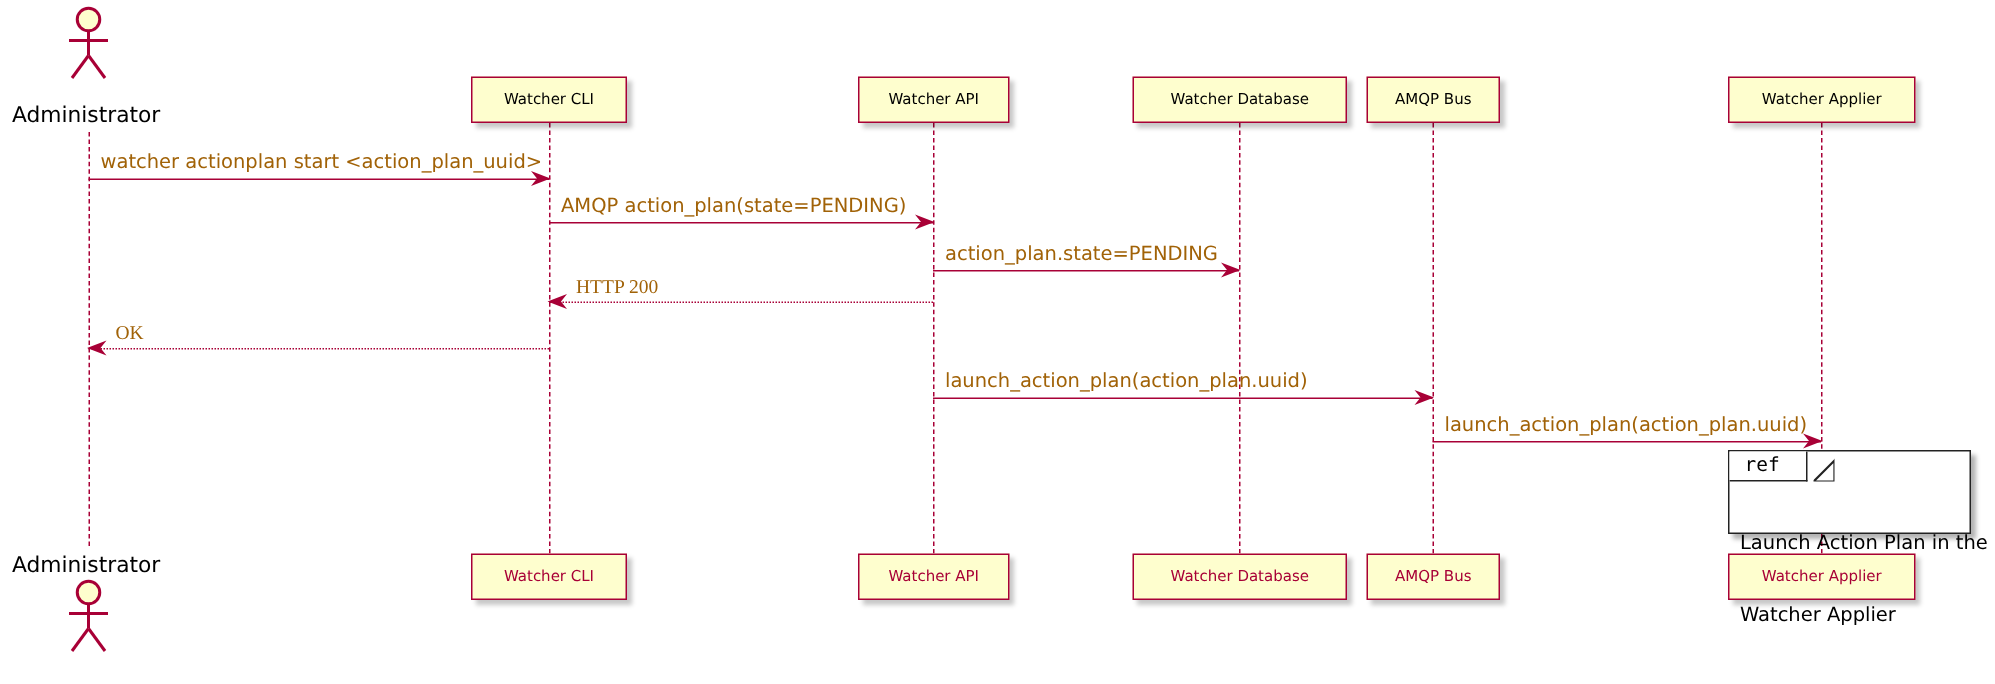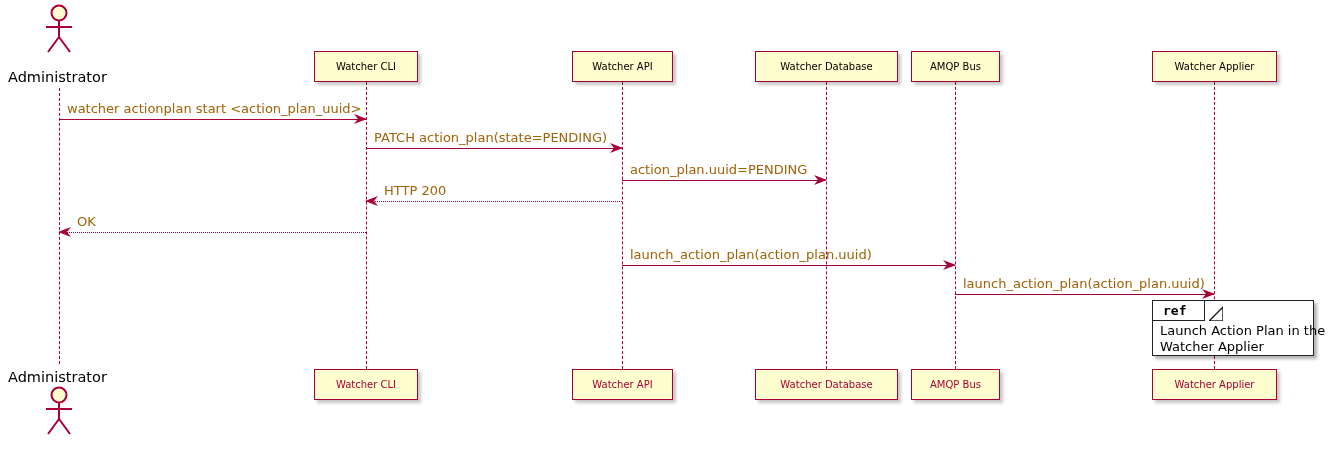--- a/index.html
+++ b/index.html
@@ -93,21 +93,21 @@
 
   .msg .mlabel {
     position: absolute;
     bottom: 4px;
     font-size: 13px;
     line-height: 1;
     color: #a16207;
     white-space: nowrap;
   }
   .msg.to-right .mlabel { left: 8px; }
-  .msg.to-left  .mlabel { left: 18px; }
+  .msg.to-left  .mlabel { left: 18px; font-family: Liberation Serif, serif; }
 
   
   .ref-box {
     position: absolute;
     box-sizing: border-box;
     background: #ffffff;
     border: 1.5px solid #222222;
     box-shadow: 3px 3px 3px rgba(0,0,0,0.30);
     z-index: 6;
   }
@@ -120,21 +120,21 @@
     border-right: 1.5px solid #222222;
     border-bottom: 1.5px solid #222222;
     background: #ffffff;
     display: flex;
     align-items: center;
     padding-left: 10px;
     padding-right: 18px;
   }
   .ref-tab-label {
     font-family: "DejaVu Sans Mono", monospace;
-    font-weight: bold;
+    font-weight: normal;
     font-size: 13px;
     line-height: 1;
     color: #000000;
   }
   .ref-corner {
     position: absolute;
     top: 0;
     width: 14px;
     height: 20px;
     overflow: visible;
@@ -142,21 +142,21 @@
   .ref-corner svg { display: block; }
   .ref-body {
     position: absolute;
     left: 7px;
     top: 22px;
     right: 6px;
     font-size: 13px;
     line-height: 16px;
     color: #000000;
   }
-  .ref-body div { white-space: nowrap; }
+  .ref-body div { white-space: nowrap; margin-top: 32px; }
 </style>
 </head>
 <body>
 
 <div id="diagram">
 
 <div class="lifeline" style="left: 59px; top: 88px; height: 276px;"></div>
     <div class="lifeline" style="left: 366px; top: 82px; height: 287px;"></div>
     <div class="lifeline" style="left: 622px; top: 82px; height: 287px;"></div>
     <div class="lifeline" style="left: 826px; top: 82px; height: 287px;"></div>
@@ -221,30 +221,30 @@
       </div>
       <div class="mlabel">watcher actionplan start &lt;action_plan_uuid&gt;</div>
     </div>
     <div class="msg to-right" style="left: 366px; width: 256px; top: 148px;">
       <div class="line"></div>
       <div class="head">
         <svg width="13" height="12" viewBox="0 0 13 12">
           <polygon points="13,6 0,1 4,6 0,11" fill="#A80036"></polygon>
         </svg>
       </div>
-      <div class="mlabel">PATCH action_plan(state=PENDING)</div>
+      <div class="mlabel">AMQP action_plan(state=PENDING)</div>
     </div>
     <div class="msg to-right" style="left: 622px; width: 204px; top: 180px;">
       <div class="line"></div>
       <div class="head">
         <svg width="13" height="12" viewBox="0 0 13 12">
           <polygon points="13,6 0,1 4,6 0,11" fill="#A80036"></polygon>
         </svg>
       </div>
-      <div class="mlabel">action_plan.uuid=PENDING</div>
+      <div class="mlabel">action_plan.state=PENDING</div>
     </div>
     <div class="msg dashed to-left" style="left: 366px; width: 256px; top: 201px;">
       <div class="line"></div>
       <div class="head">
         <svg width="13" height="12" viewBox="0 0 13 12">
           <polygon points="0,6 13,1 9,6 13,11" fill="#A80036"></polygon>
         </svg>
       </div>
       <div class="mlabel">HTTP 200</div>
     </div>

